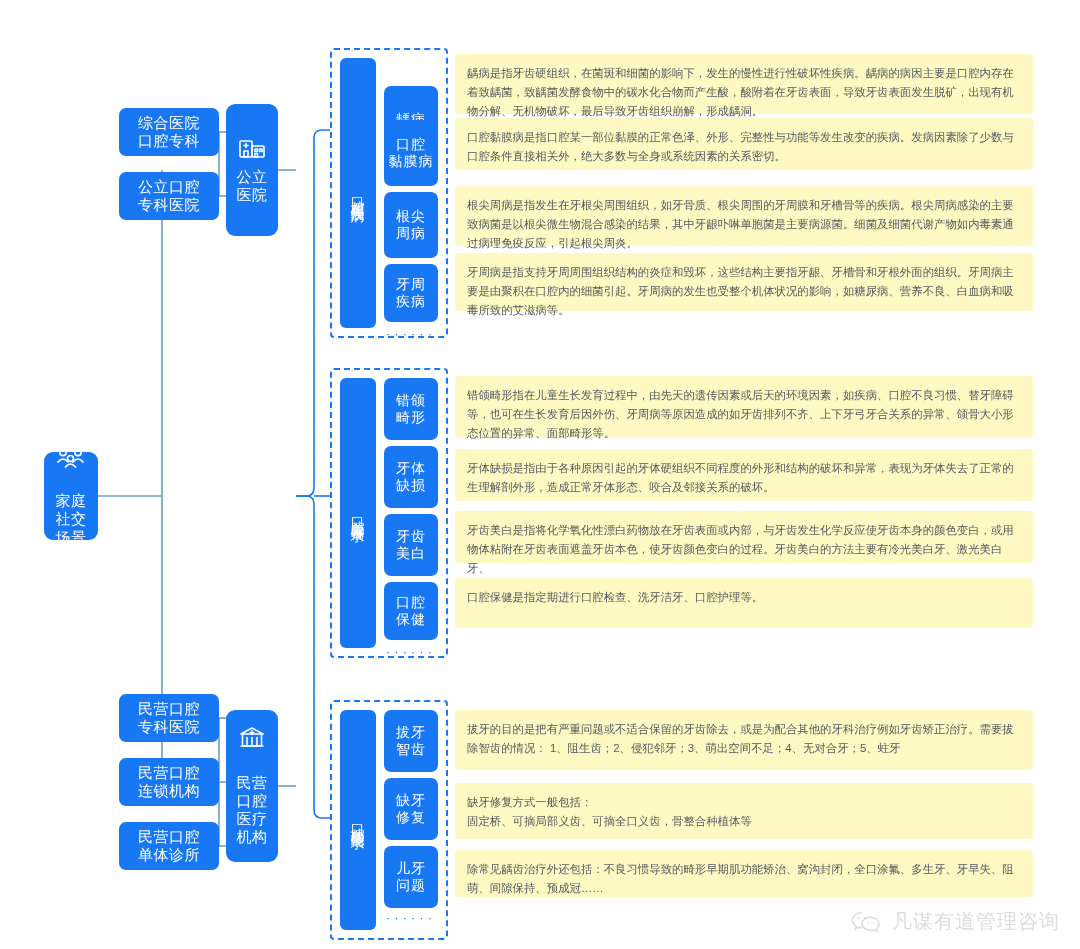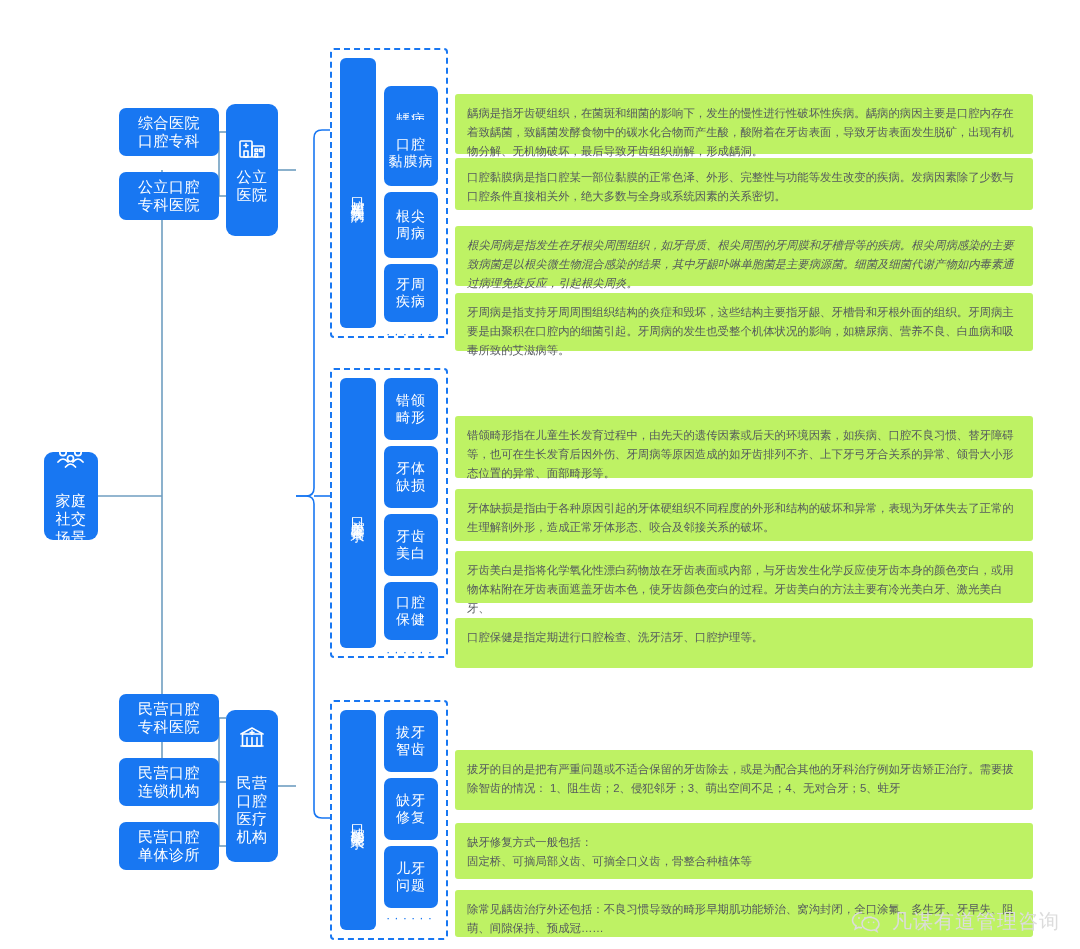--- a/index.html
+++ b/index.html
@@ -94,26 +94,25 @@
   }
   .ellipsis{
     position:absolute;left:0;right:0;height:14px;
     color:#1877f2;font-size:13px;letter-spacing:4px;
     display:flex;align-items:center;justify-content:center;
   }
 
   
   .desc{
     position:absolute;left:455px;width:578px;
-    background:#bef264;border-radius:3px;
+    background:#fef9c3;border-radius:3px;
     color:#555a5e;font-size:11.4px;line-height:1.65;
     padding:10px 12px 10px 12px;
     box-sizing:border-box;
     white-space:pre-line;
-    margin-top:40px;
   }
 
   
   #watermark{
     position:absolute;right:20px;bottom:14px;
     display:flex;align-items:center;gap:8px;
     color:#dcdcdc;font-size:20px;letter-spacing:1px;
     user-select:none;
   }
   #watermark svg{display:block;}
@@ -265,21 +264,21 @@
       <div class="item-node" style="top:68px;height:62px;">缺牙
 修复</div>
       <div class="item-node" style="top:136px;height:62px;">儿牙
 问题</div>
       <div class="ellipsis" style="top:200px;">······</div>
     </div>
   </div>
 
   <div class="desc" style="top:54px;height:60px;">龋病是指牙齿硬组织，在菌斑和细菌的影响下，发生的慢性进行性破坏性疾病。龋病的病因主要是口腔内存在着致龋菌，致龋菌发酵食物中的碳水化合物而产生酸，酸附着在牙齿表面，导致牙齿表面发生脱矿，出现有机物分解、无机物破坏，最后导致牙齿组织崩解，形成龋洞。</div>
   <div class="desc" style="top:118px;height:52px;">口腔黏膜病是指口腔某一部位黏膜的正常色泽、外形、完整性与功能等发生改变的疾病。发病因素除了少数与口腔条件直接相关外，绝大多数与全身或系统因素的关系密切。</div>
-  <div class="desc" style="top:186px;height:60px;font-style:italic;">根尖周病是指发生在牙根尖周围组织，如牙骨质、根尖周围的牙周膜和牙槽骨等的疾病。根尖周病感染的主要致病菌是以根尖微生物混合感染的结果，其中牙龈卟啉单胞菌是主要病源菌。细菌及细菌代谢产物如内毒素通过病理免疫反应，引起根尖周炎。</div>
+  <div class="desc" style="top:186px;height:60px;">根尖周病是指发生在牙根尖周围组织，如牙骨质、根尖周围的牙周膜和牙槽骨等的疾病。根尖周病感染的主要致病菌是以根尖微生物混合感染的结果，其中牙龈卟啉单胞菌是主要病源菌。细菌及细菌代谢产物如内毒素通过病理免疫反应，引起根尖周炎。</div>
   <div class="desc" style="top:253px;height:58px;">牙周病是指支持牙周周围组织结构的炎症和毁坏，这些结构主要指牙龈、牙槽骨和牙根外面的组织。牙周病主要是由聚积在口腔内的细菌引起。牙周病的发生也受整个机体状况的影响，如糖尿病、营养不良、白血病和吸毒所致的艾滋病等。</div>
 
   <div class="desc" style="top:376px;height:62px;">错颌畸形指在儿童生长发育过程中，由先天的遗传因素或后天的环境因素，如疾病、口腔不良习惯、替牙障碍等，也可在生长发育后因外伤、牙周病等原因造成的如牙齿排列不齐、上下牙弓牙合关系的异常、颌骨大小形态位置的异常、面部畸形等。</div>
   <div class="desc" style="top:449px;height:52px;">牙体缺损是指由于各种原因引起的牙体硬组织不同程度的外形和结构的破坏和异常，表现为牙体失去了正常的生理解剖外形，造成正常牙体形态、咬合及邻接关系的破坏。</div>
   <div class="desc" style="top:511px;height:52px;">牙齿美白是指将化学氧化性漂白药物放在牙齿表面或内部，与牙齿发生化学反应使牙齿本身的颜色变白，或用物体粘附在牙齿表面遮盖牙齿本色，使牙齿颜色变白的过程。牙齿美白的方法主要有冷光美白牙、激光美白牙、</div>
   <div class="desc" style="top:578px;height:50px;">口腔保健是指定期进行口腔检查、洗牙洁牙、口腔护理等。</div>
 
   <div class="desc" style="top:710px;height:60px;">拔牙的目的是把有严重问题或不适合保留的牙齿除去，或是为配合其他的牙科治疗例如牙齿矫正治疗。需要拔除智齿的情况： 1、阻生齿；2、侵犯邻牙；3、萌出空间不足；4、无对合牙；5、蛀牙</div>
   <div class="desc" style="top:783px;height:56px;">缺牙修复方式一般包括：
 固定桥、可摘局部义齿、可摘全口义齿，骨整合种植体等</div>

